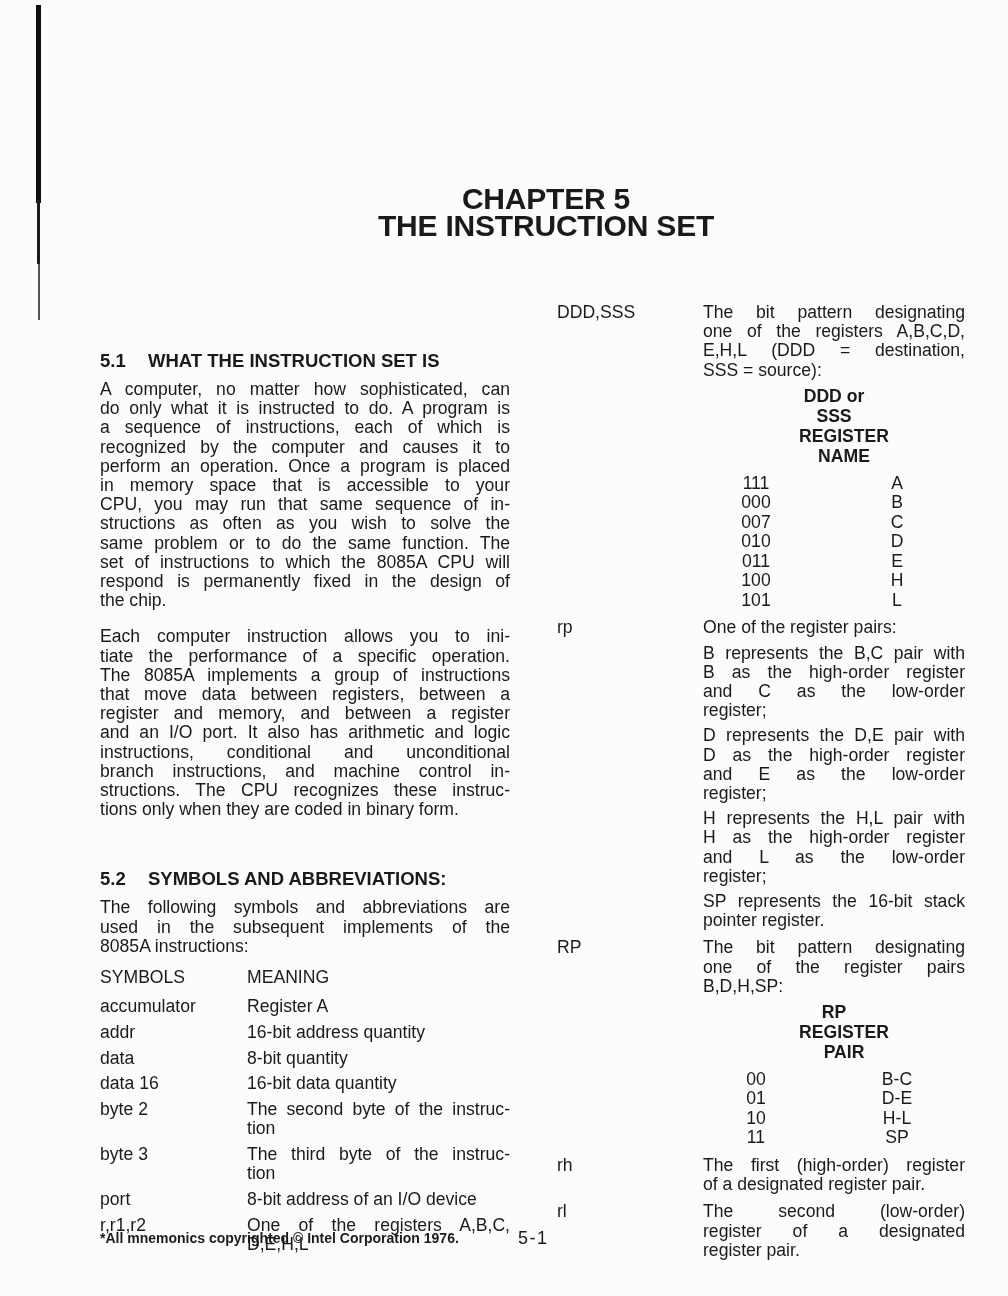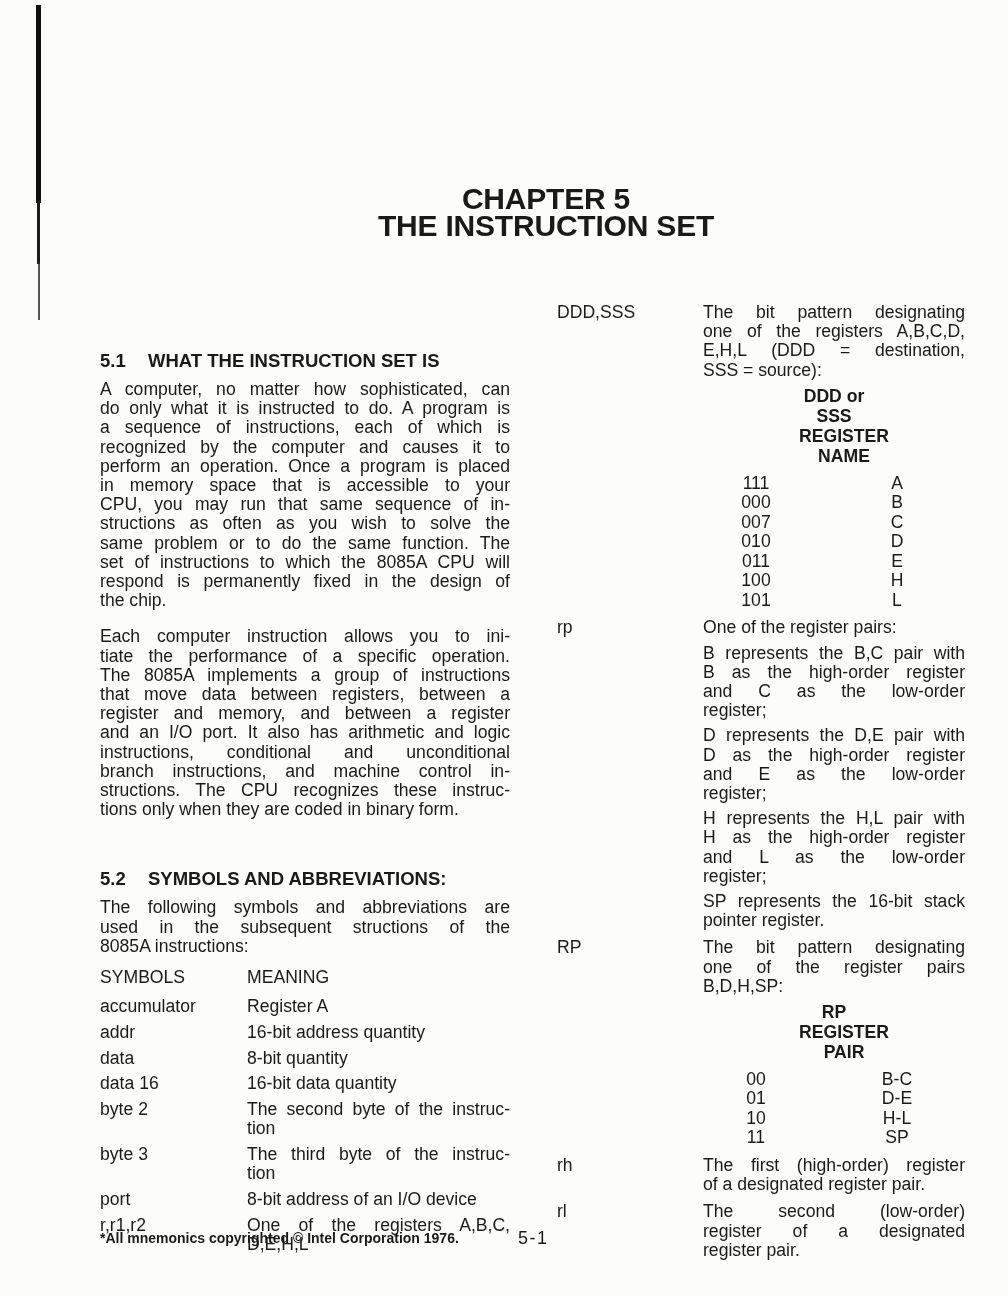--- a/index.html
+++ b/index.html
@@ -100,21 +100,21 @@
         <div class="line j">instructions, conditional and unconditional</div>
         <div class="line j">branch instructions, and machine control in-</div>
         <div class="line j">structions. The CPU recognizes these instruc-</div>
         <div class="line">tions only when they are coded in binary form.</div>
       </div>
 
     <h2 class="sec-head sec-head-2"><span class="sec-num">5.2</span><span>SYMBOLS AND ABBREVIATIONS:</span></h2>
 
     <div class="para intro">
         <div class="line j">The following symbols and abbreviations are</div>
-        <div class="line j">used in the subsequent structions of the</div>
+        <div class="line j">used in the subsequent implements of the</div>
         <div class="line">8085A instructions:</div>
       </div>
 
     <div class="sym-headers">
       <span class="hterm">SYMBOLS</span>
       <span class="hmeaning">MEANING</span>
     </div>
     <div id="sym-rows">
         <div class="sym-row">
           <div class="sym-term">accumulator</div>

